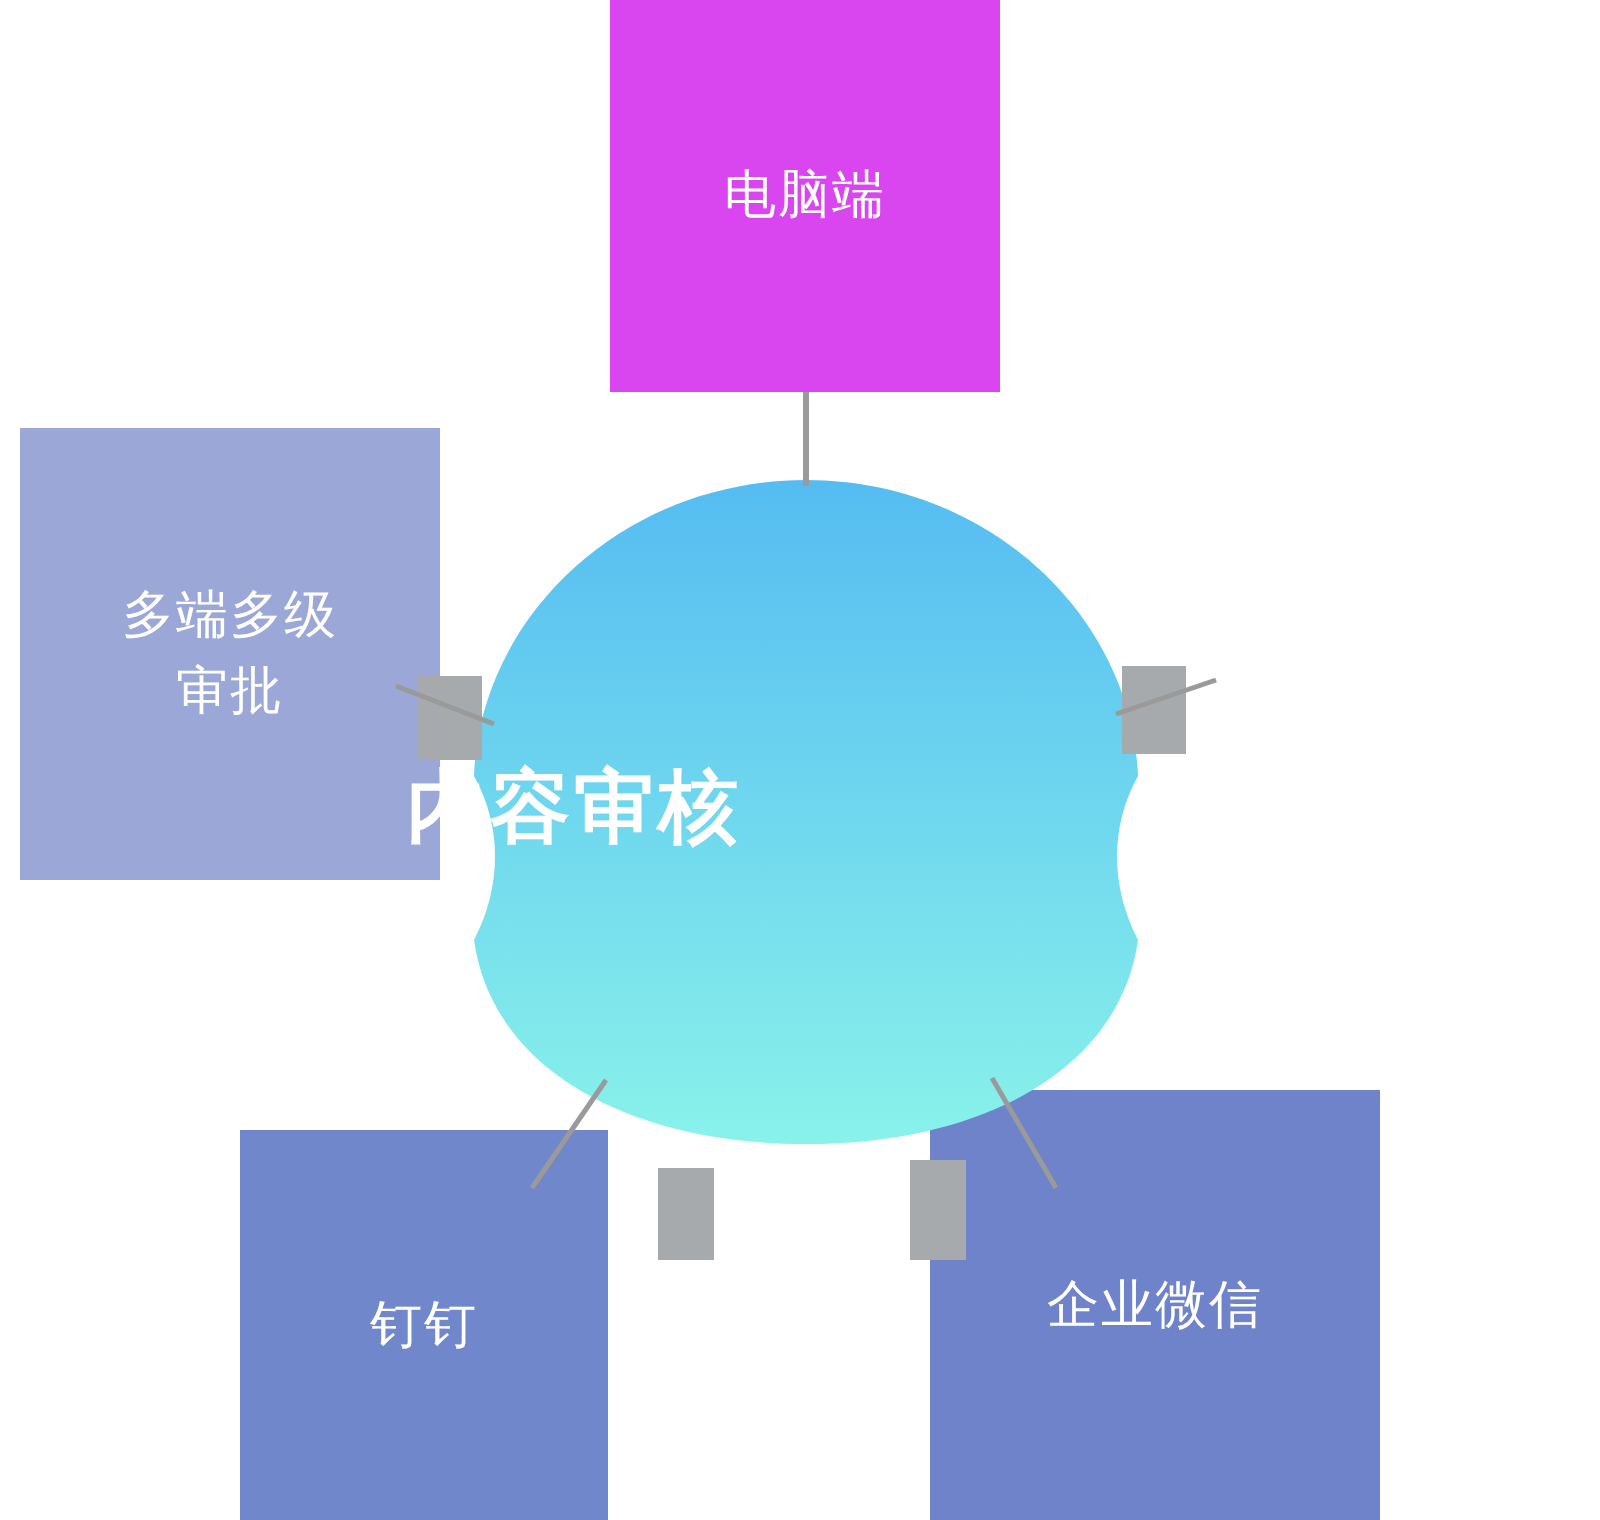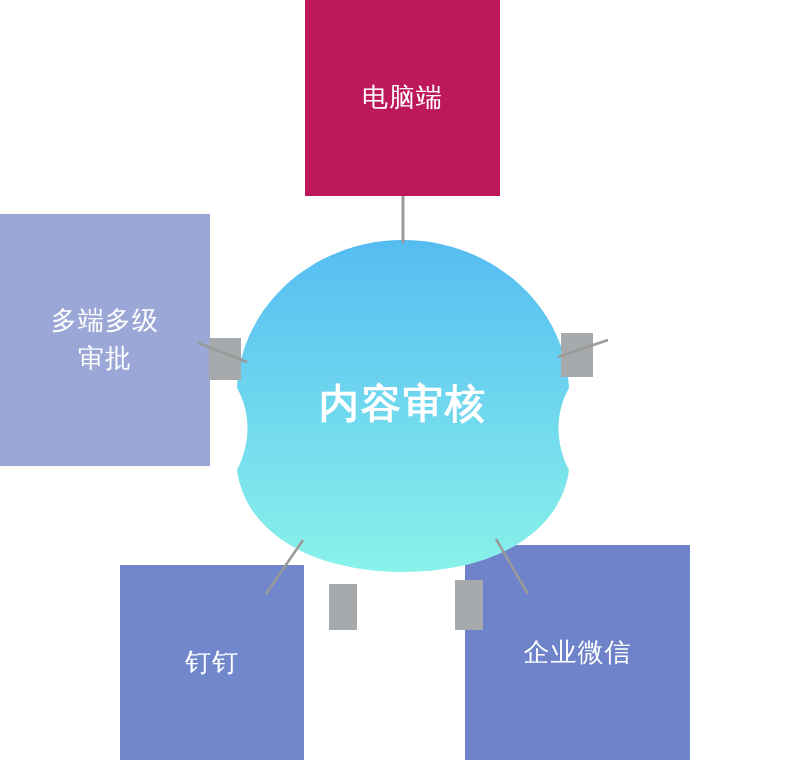--- a/index.html
+++ b/index.html
@@ -22,49 +22,49 @@
     justify-content: center;
     color: #ffffff;
     font-size: 26px;
     letter-spacing: 1px;
     z-index: 1;
     text-align: center;
   }
   .node-label { white-space: pre-line; line-height: 1.45; }
   .node-pc       { left: 305px; top: 0;     width: 195px; height: 196px; }
   .node-mobile   { left: 590px; top: 214px; width: 200px; height: 226px; }
-  .node-approval { left: 0;     top: 214px; width: 210px; height: 252px; }
+  .node-approval { left: 10px;     top: 214px; width: 210px; height: 226px; }
   .node-dingtalk { left: 120px; top: 565px; width: 184px; height: 195px; }
   .node-wecom    { left: 465px; top: 545px; width: 225px; height: 215px; text-align: center; }
   .connector-layer {
     position: absolute;
     left: 0; top: 0;
     width: 800px; height: 760px;
     z-index: 2;
     pointer-events: none;
   }
   .center-label {
     position: absolute;
     left: 203px;
     top: 376px;
     width: 400px;
-    text-align: center;
+    text-align: left;
     color: #ffffff;
     font-size: 40px;
     font-weight: bold;
     letter-spacing: 2px;
     z-index: 3;
   }
 </style>
 </head>
 <body>
 
 <div class="stage">
 
-  <div class="node node-pc" style="background-color: #be185d;">
+  <div class="node node-pc" style="background-color: #d946ef;">
     <span class="node-label">电脑端</span>
   </div>
 
 
   <div class="node node-approval" style="background-color: rgb(154, 167, 215);">
     <span class="node-label">多端多级
 审批</span>
   </div>
 
   <div class="node node-dingtalk" style="background-color: rgb(113, 135, 204);">

